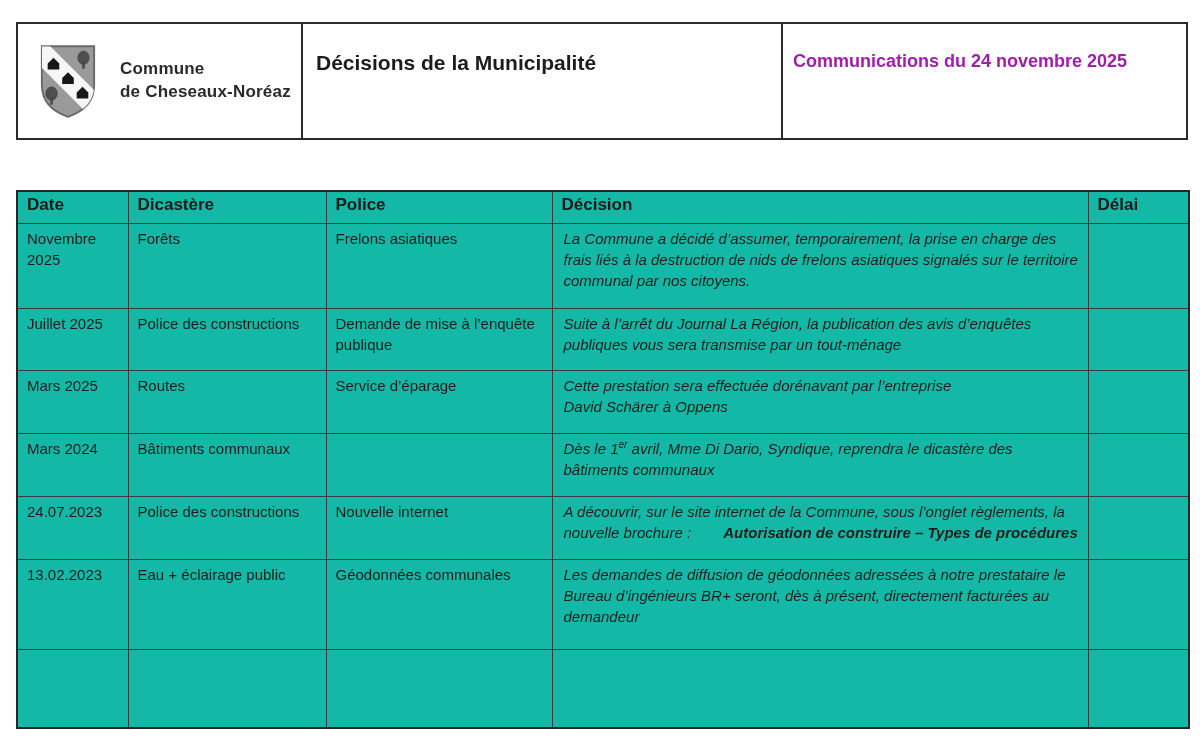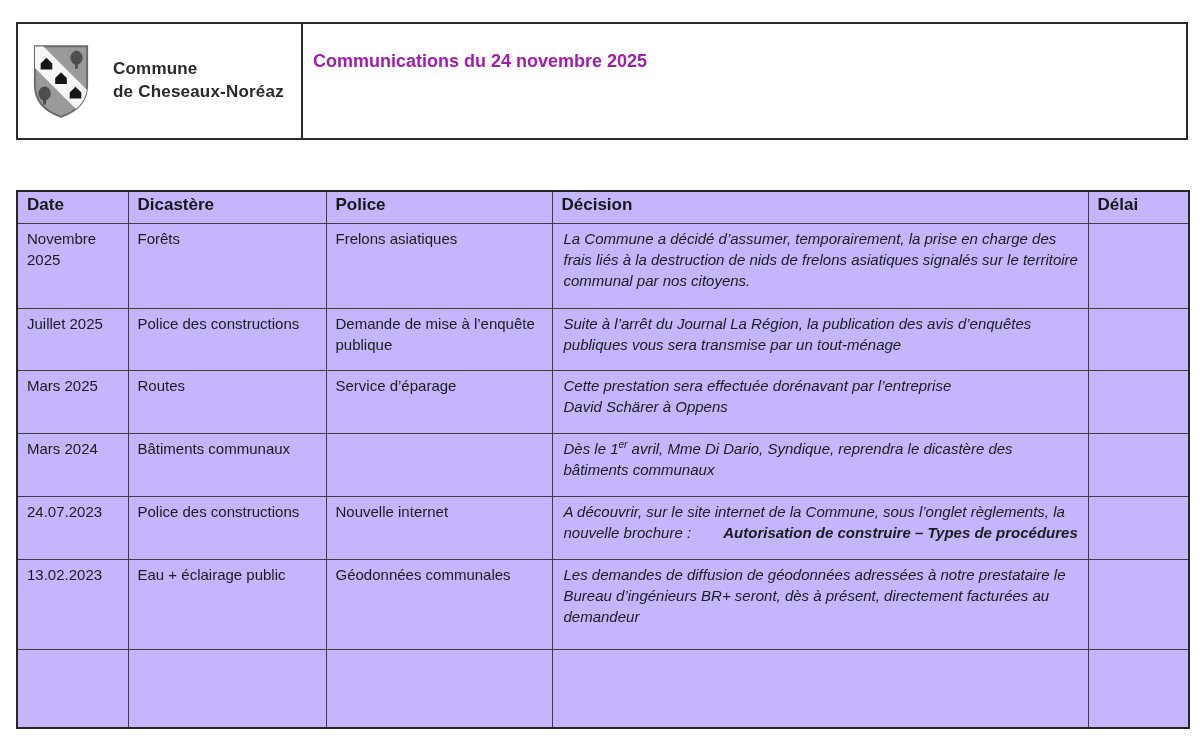--- a/index.html
+++ b/index.html
@@ -19,41 +19,41 @@
     display: flex;
     border: 2px solid #2b2b2b;
     box-sizing: border-box;
     background: #fff;
   }
   .header-cell { box-sizing: border-box; height: 100%; }
   .hc-left {
     width: 285px;
     border-right: 2px solid #2b2b2b;
     display: flex; align-items: center;
-    padding-left: 13px; gap: 22px;
+    padding-left: 20px; gap: 22px;
   }
   .hc-mid {
     width: 480px;
     border-right: 2px solid #2b2b2b;
     padding: 27px 0 0 13px;
   }
   .hc-right { flex: 1; padding: 27px 0 0 10px; }
 
   .commune-name { font-weight: bold; font-size: 17px; line-height: 1.35; color: #2a2a2a; letter-spacing: 0.2px; }
   .doc-title   { font-weight: bold; font-size: 21px; color: #1c1c1c; }
   .comm-date   { font-weight: bold; font-size: 18px; color: #a21caf; }
 
   
   table.decisions {
     position: absolute; left: 16px; top: 190px;
     width: 1172px;
     border-collapse: collapse;
     table-layout: fixed;
     border: 2px solid #262626;
-    background: #c4b5fd;
+    background: #14b8a6;
   }
   .decisions th, .decisions td {
     border: 1.5px solid #3d3d3d;
     vertical-align: top;
     text-align: left;
     padding: 4px 9px;
     box-sizing: border-box;
     overflow: hidden;
   }
   .decisions thead tr { height: 32px; }
@@ -99,20 +99,23 @@
             <rect x="46" y="21" width="2.2" height="6"></rect>
             <ellipse cx="14" cy="53" rx="6" ry="7"></ellipse>
             <rect x="13" y="58" width="2.2" height="6"></rect>
           </g>
         </g>
       </svg>
       <div class="commune-name">
         <div>Commune</div>
         <div>de Cheseaux-Noréaz</div>
       </div>
+    </div>
+    <div class="header-cell hc-mid">
+      <div class="doc-title">Décisions de la Municipalité</div>
     </div>
     <div class="header-cell hc-right">
       <div class="comm-date">Communications du 24 novembre 2025</div>
     </div>
   </div>
 
   <table class="decisions">
     <colgroup>
       <col style="width:111px">
       <col style="width:198px">

